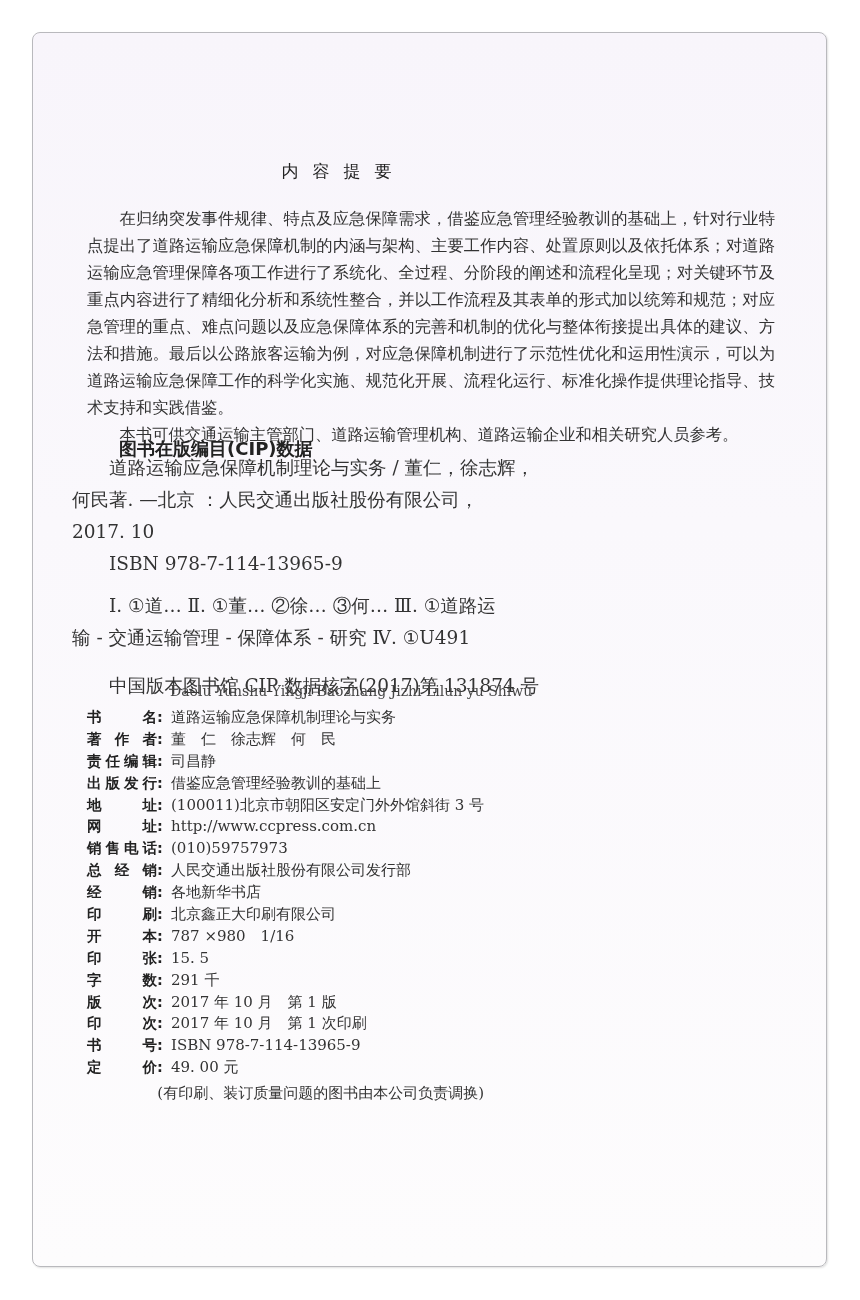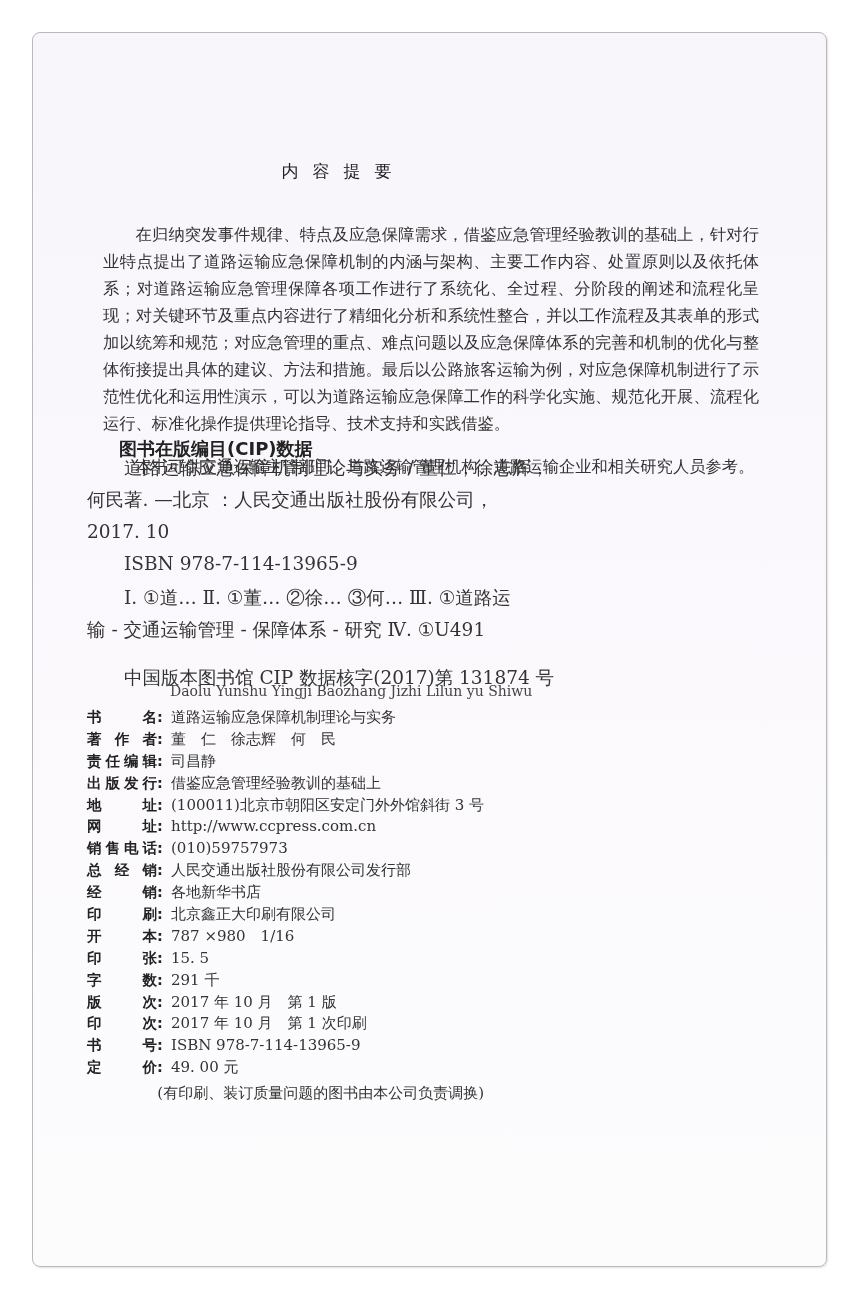--- a/index.html
+++ b/index.html
@@ -31,39 +31,39 @@
     color: #222;
   }
   .abstract {
     position: absolute;
     left: 87px; top: 205px; width: 688px;
     font-size: 16.3px;
     line-height: 27px;
     text-align: justify;
     color: #333;
   }
-  .abstract p { margin: 16px; text-indent: 2em; }
+  .abstract p { margin: 0; text-indent: 2em; }
   .cip-heading {
     position: absolute;
     left: 119px; top: 437px;
     font-family: "DejaVu Sans", "Liberation Sans", sans-serif;
     font-weight: bold;
     font-size: 18px;
     color: #222;
   }
   .cip {
     position: absolute;
-    left: 87px; top: 452px; width: 470px;
+    left: 72px; top: 452px; width: 470px;
     font-size: 18.5px;
     line-height: 32px;
     color: #333;
   }
   .cip p { margin: 0; }
   .cip .indent { text-indent: 2em; }
-  .cip .gap { margin-top: 2px; }
+  .cip .gap { margin-top: 10px; }
   .cip .cip-number { margin-top: 16px; text-indent: 2em; }
   .pinyin {
     position: absolute;
     left: 170px; top: 683px;
     font-size: 14px;
     color: #444;
   }
   .meta {
     position: absolute;
     left: 87px; top: 707px;

